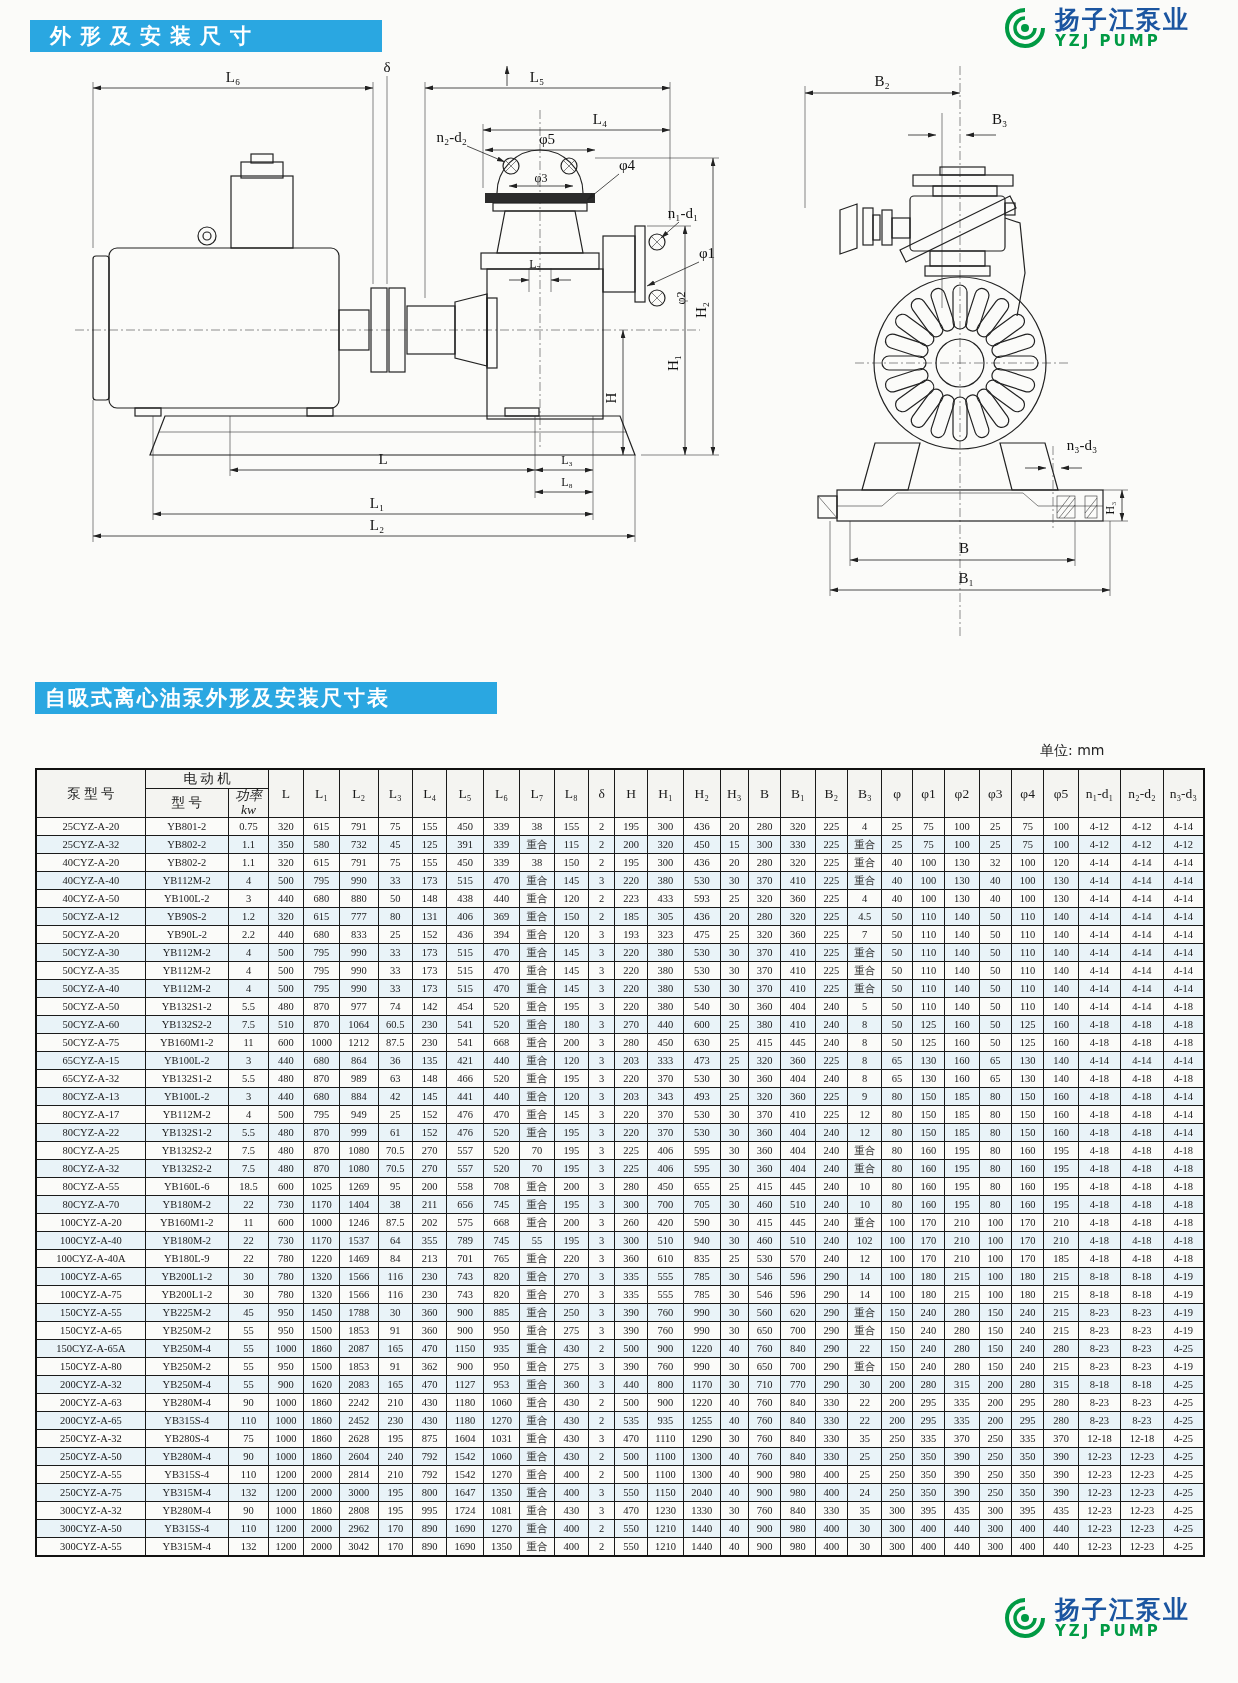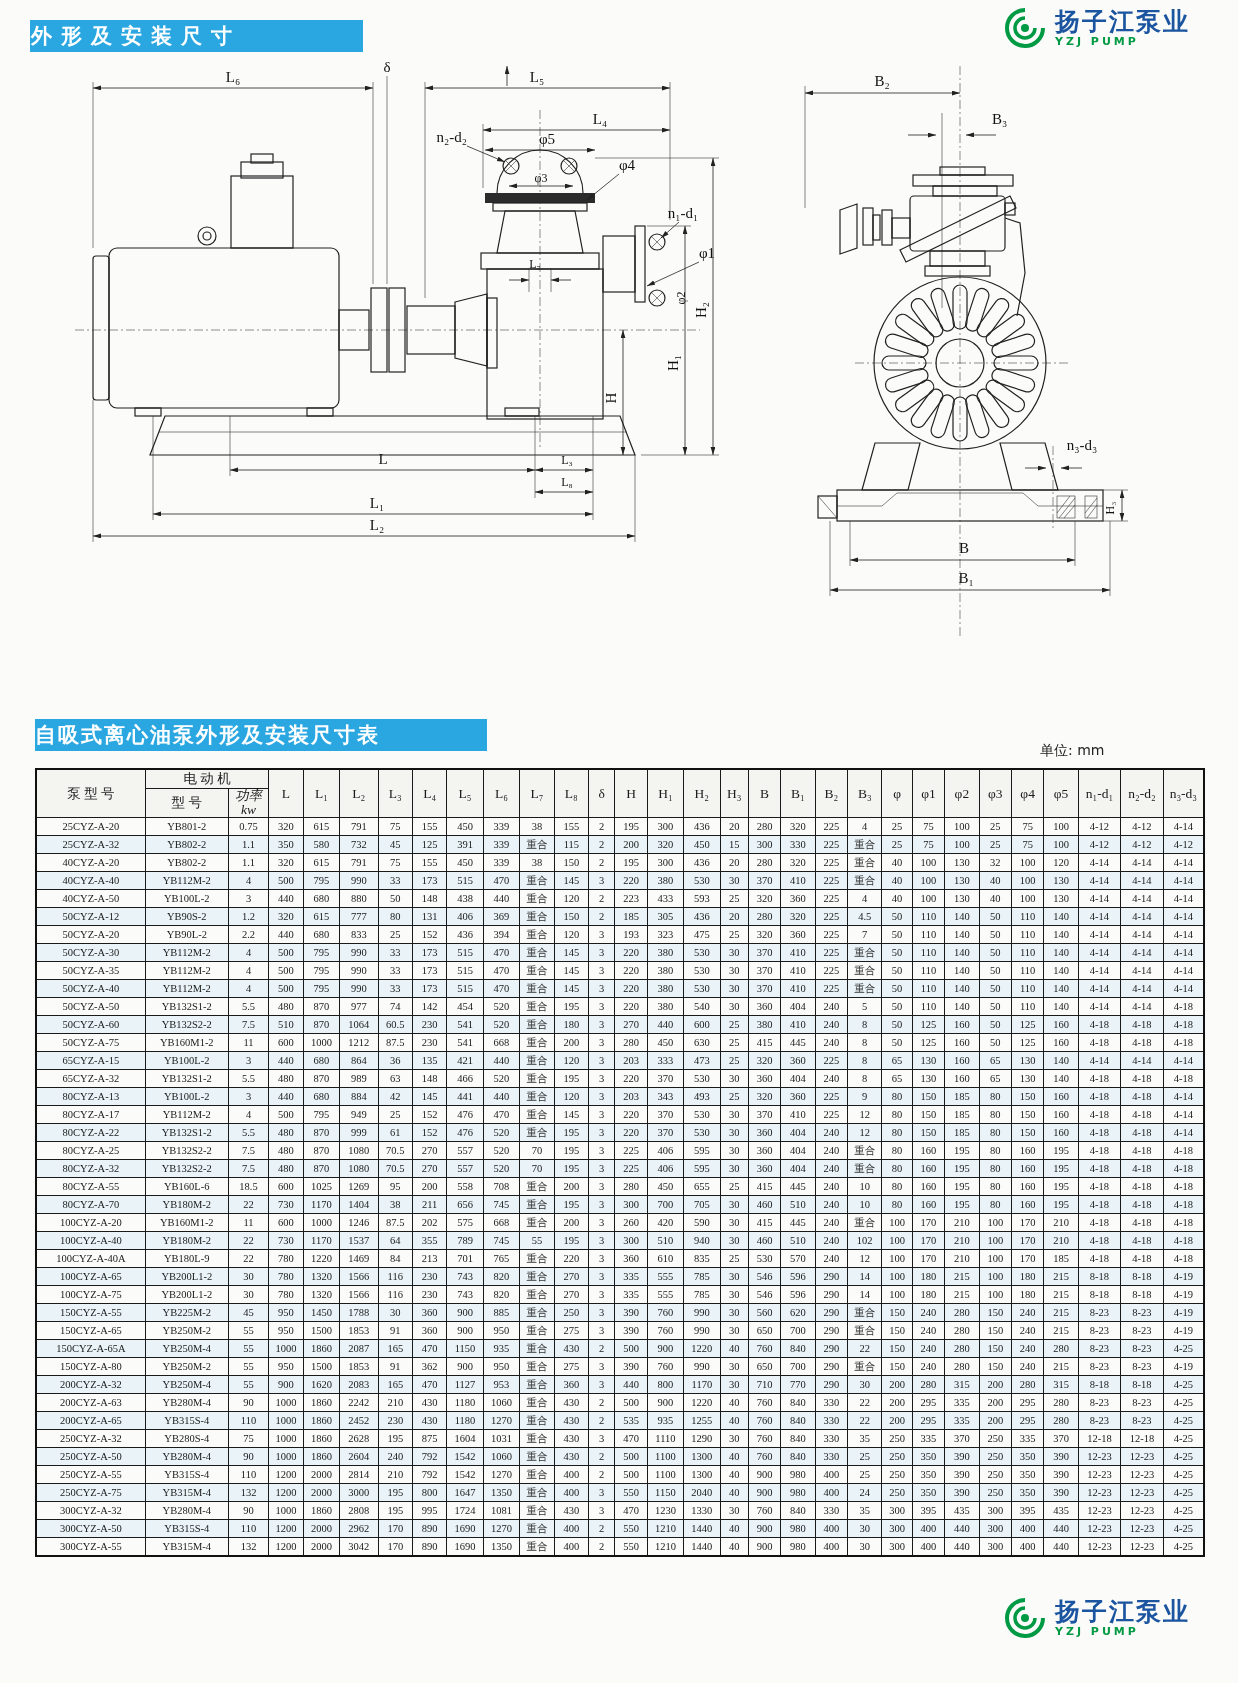--- a/index.html
+++ b/index.html
@@ -1,27 +1,27 @@
 <!DOCTYPE html>
 <html><head>
 <meta charset="utf-8">
 <style>
   html,body{margin:0;padding:0;background:#e9e9e7;}
   #page{position:relative;width:1238px;height:1683px;background:#fbfbf9;margin:0 auto;overflow:hidden;
         font-family:"Liberation Serif","DejaVu Sans",serif;color:#1a1a1a;}
   .band{position:absolute;background:#2aa7e1;color:#fff;display:flex;align-items:center;
         font-family:"DejaVu Sans","Liberation Sans",sans-serif;font-weight:bold;}
-  #band-top{left:30px;top:20px;width:332px;height:32px;font-size:21px;letter-spacing:9px;padding-left:1px;}
-  #band-table{left:35px;top:682px;width:452px;height:32px;font-size:21px;letter-spacing:2px;margin-top:37px;}
+  #band-top{left:30px;top:20px;width:332px;height:32px;font-size:21px;letter-spacing:9px;padding-left:20px;}
+  #band-table{left:35px;top:682px;width:452px;height:32px;font-size:21px;letter-spacing:2px;padding-left:10px;}
   .logo{position:absolute;display:flex;align-items:center;gap:8px;}
   #logo-top{right:48px;top:6px;}
   #logo-bottom{right:48px;top:1596px;}
   .logo-text{display:flex;flex-direction:column;line-height:1;}
   .logo-cn{font-family:"DejaVu Sans","Liberation Sans",sans-serif;font-weight:bold;font-size:25px;color:#1b55a0;letter-spacing:2px;}
-  .logo-en{font-family:"DejaVu Sans","Liberation Sans",sans-serif;font-weight:bold;font-size:11px;color:#009a44;letter-spacing:3px;margin-top:2px;}
+  .logo-en{font-family:"DejaVu Sans","Liberation Sans",sans-serif;font-weight:bold;font-size:15px;color:#009a44;letter-spacing:3px;margin-top:2px;}
   #unit-label{position:absolute;left:1040px;top:742px;width:165px;text-align:left;font-size:14px;
         font-family:"DejaVu Sans","Liberation Sans",sans-serif;color:#222;}
   svg text{font-family:"Liberation Serif","DejaVu Sans",serif;font-size:15px;fill:#111;}
   svg .sm{font-size:12px;}
   .shape{stroke:#222;stroke-width:1.2;fill:none;}
   .thin{stroke:#333;stroke-width:0.6;fill:none;}
   .dim{stroke:#222;stroke-width:0.8;fill:none;}
   .cl{stroke:#444;stroke-width:0.6;stroke-dasharray:9 3 2 3;fill:none;}
   #dims-table{position:absolute;left:35px;top:768px;border-collapse:collapse;table-layout:fixed;width:1170px;
         font-family:"Liberation Serif","DejaVu Sans",serif;border:2px solid #111;}

